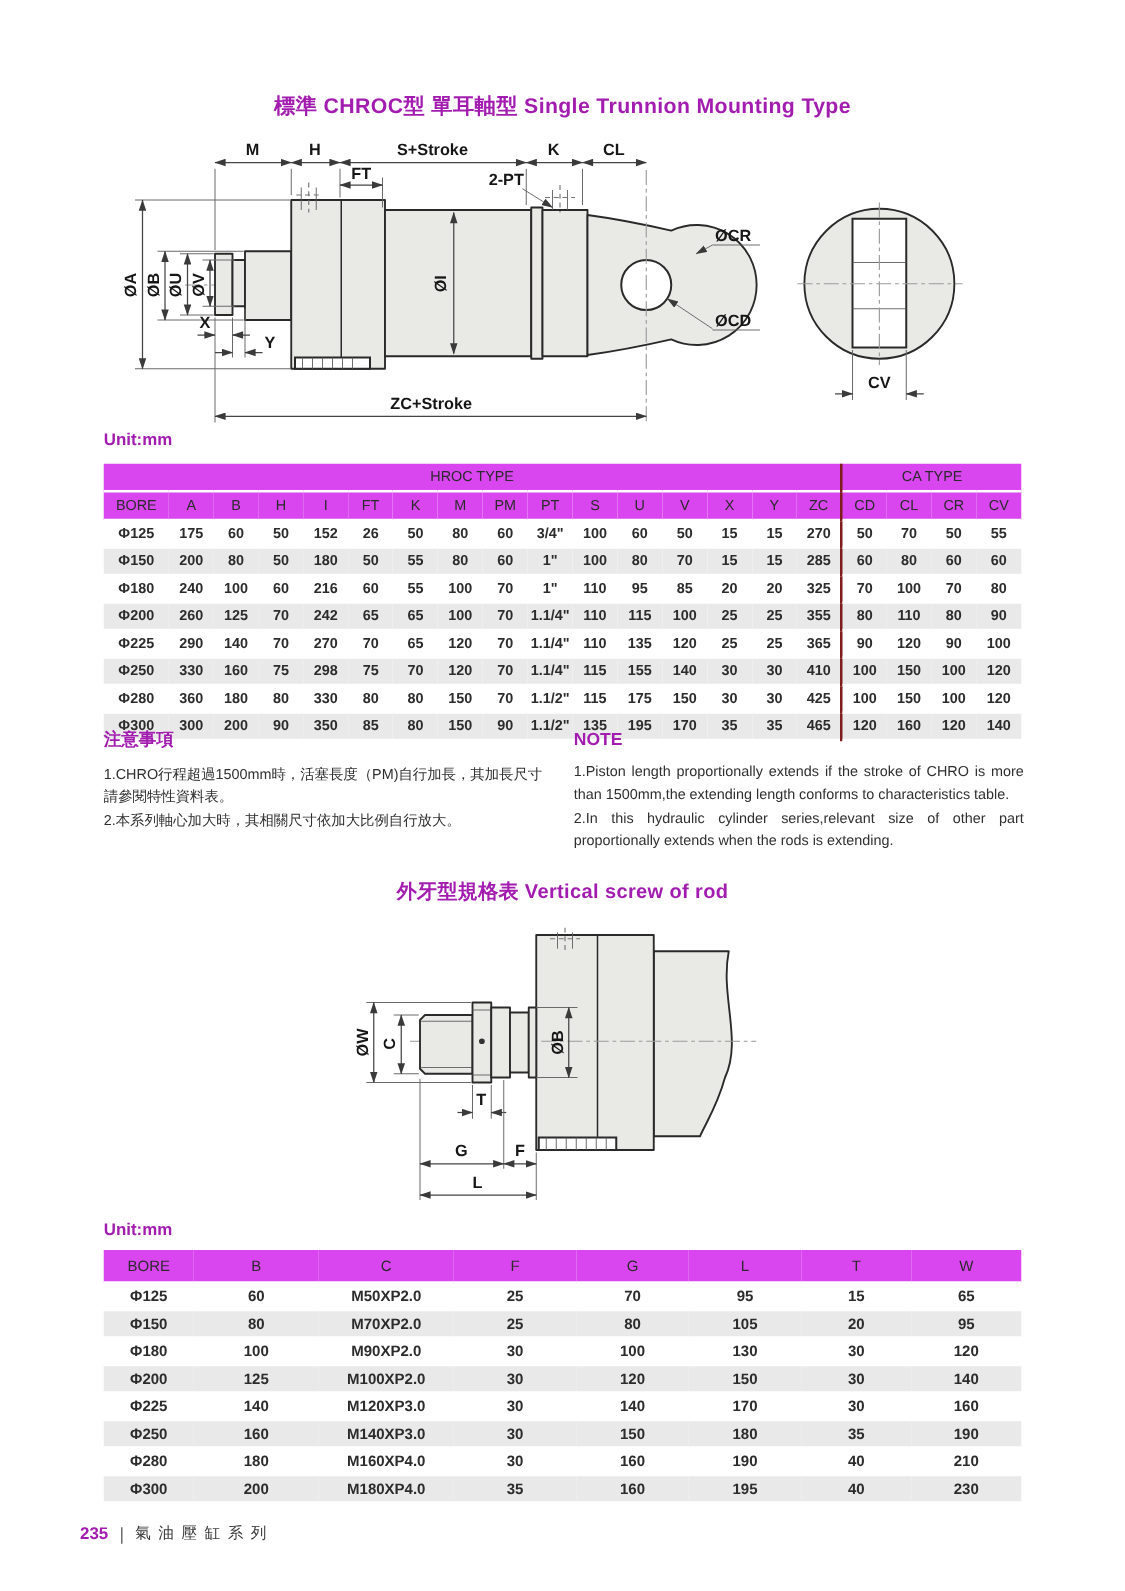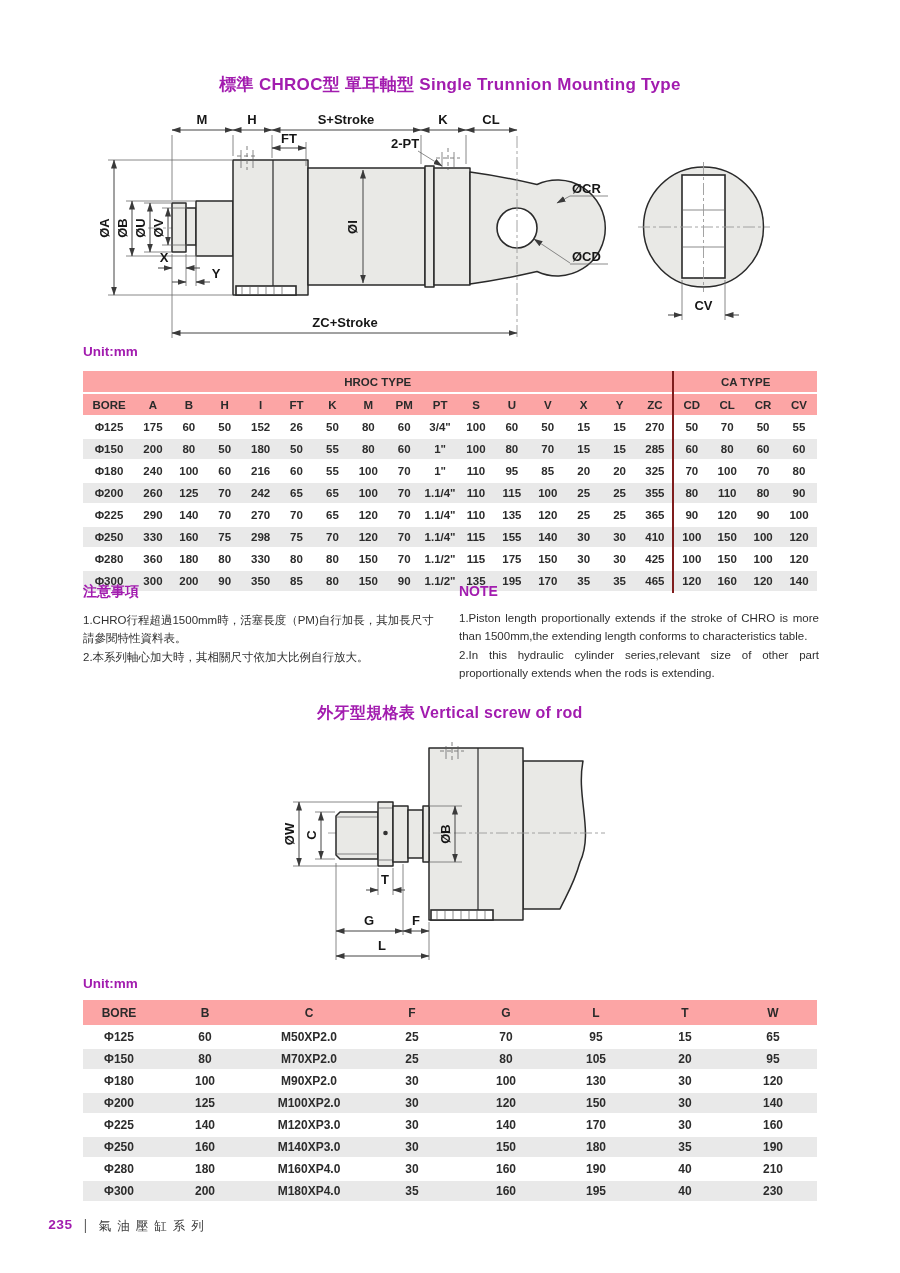--- a/index.html
+++ b/index.html
@@ -11,34 +11,34 @@
   #title2{top:703px;font-size:16px;}
   .unit{position:absolute;left:83px;width:734px;font-size:13.5px;font-weight:700;}
   #unit1{top:344px;}
   #unit2{top:976px;}
   svg.drawing{position:absolute;}
   #drawing1{left:90px;top:108px;}
   #drawing2{left:240px;top:742px;}
   table{position:absolute;left:83px;border-collapse:collapse;table-layout:fixed;width:734px;color:#2c2c2c;}
   #table1{top:371px;font-size:11.5px;}
   #table2{top:1000px;font-size:12px;}
-  th{background:#fca5a5;font-weight:700;height:21px;padding:0;text-align:center;color:#2b2b2b;margin-left:15px;}
+  th{background:#d946ef;font-weight:400;height:21px;padding:0;text-align:center;color:#2b2b2b;margin-left:15px;}
   #table2 th{height:25px;}
   td{text-align:center;height:20px;padding:0;font-weight:700;}
   thead tr{border-bottom:2px solid #fff;}
   tbody tr{border-bottom:2px solid #fff;}
   tbody tr:nth-child(even){background:#e9e9e9;}
   .gdiv{border-left:2px solid #7f1d1d;}
   .notes{position:absolute;left:83px;top:583px;width:736px;display:flex;gap:16px;}
   .note{flex:1;}
   .note h3{margin:0 0 10px;font-size:14px;font-weight:700;}
   .note p{margin:0;font-size:11.5px;color:#2f2f2f;line-height:1.6;}
   .note-cn{max-width:372px;}
   .note-en p{text-align:justify;}
-  .footer{position:absolute;left:48px;top:1218px;display:flex;gap:9px;font-size:12.5px;color:#3a3a3a;font-family:Liberation Mono, monospace;}
+  .footer{position:absolute;left:64px;top:1218px;display:flex;align-items:center;gap:9px;font-size:12.5px;color:#3a3a3a;}
   .footer .num{font-weight:700;font-size:13.5px;}
   .footer .sep{color:#666;font-size:14px;font-weight:400;}
   .footer .series{letter-spacing:6px;}
   
   .out{fill:#e9e9e6;stroke:#2a2a2a;stroke-width:1.5;stroke-linejoin:round;}
   .hole{fill:#ffffff;stroke:#2a2a2a;stroke-width:1.6;}
   .edge{stroke:#2a2a2a;stroke-width:1.2;fill:none;}
   .dim{stroke:#454545;stroke-width:1;fill:none;}
   .ext{stroke:#6a6a6a;stroke-width:.8;fill:none;}
   .cl{stroke:#9a9a9a;stroke-width:.9;stroke-dasharray:12 3 3 3;fill:none;}

